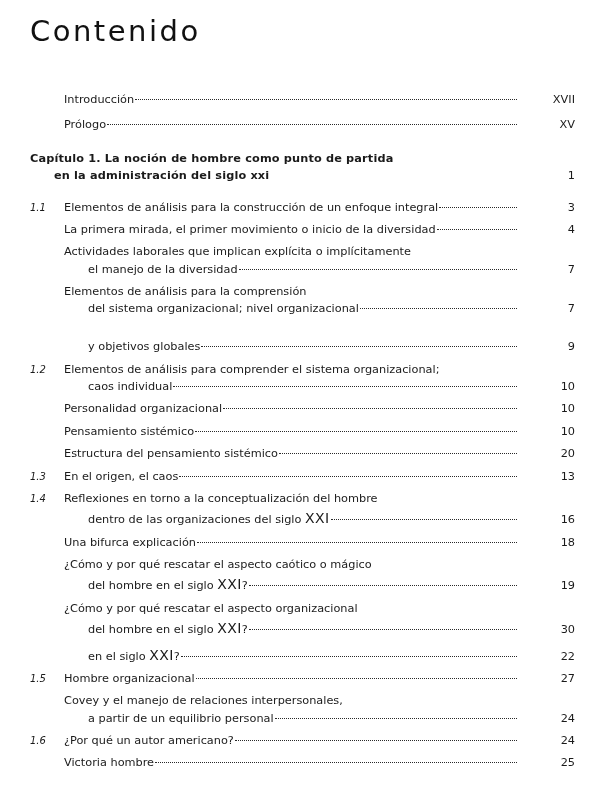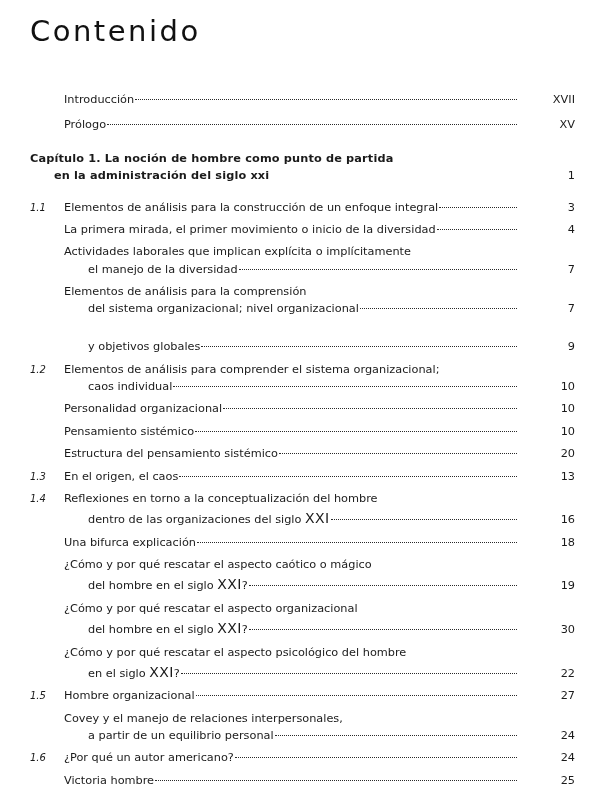--- a/index.html
+++ b/index.html
@@ -346,28 +346,20 @@
               <span class="txt">del hombre en el siglo <span class="sc">XXI</span>?</span>
               <span class="dots"></span>
             </div>
             <div class="pg">30</div>
           </div>
           <div class="spacer-sm"></div>
         </div>
         <div>
           <div class="row">
             <div class="num empty">.</div>
-            <div class="txtwrap">
-              <span class="txt">¿Cómo y por qué rescatar el aspecto psicológico del hombre</span>
-              <span class="dots none"></span>
-            </div>
-            <div class="pg"></div>
-          </div>
-          <div class="row">
-            <div class="num empty">.</div>
             <div class="txtwrap sub-indent">
               <span class="txt">en el siglo <span class="sc">XXI</span>?</span>
               <span class="dots"></span>
             </div>
             <div class="pg">22</div>
           </div>
           <div class="spacer-sm"></div>
         </div>
         <div>
           <div class="row">

